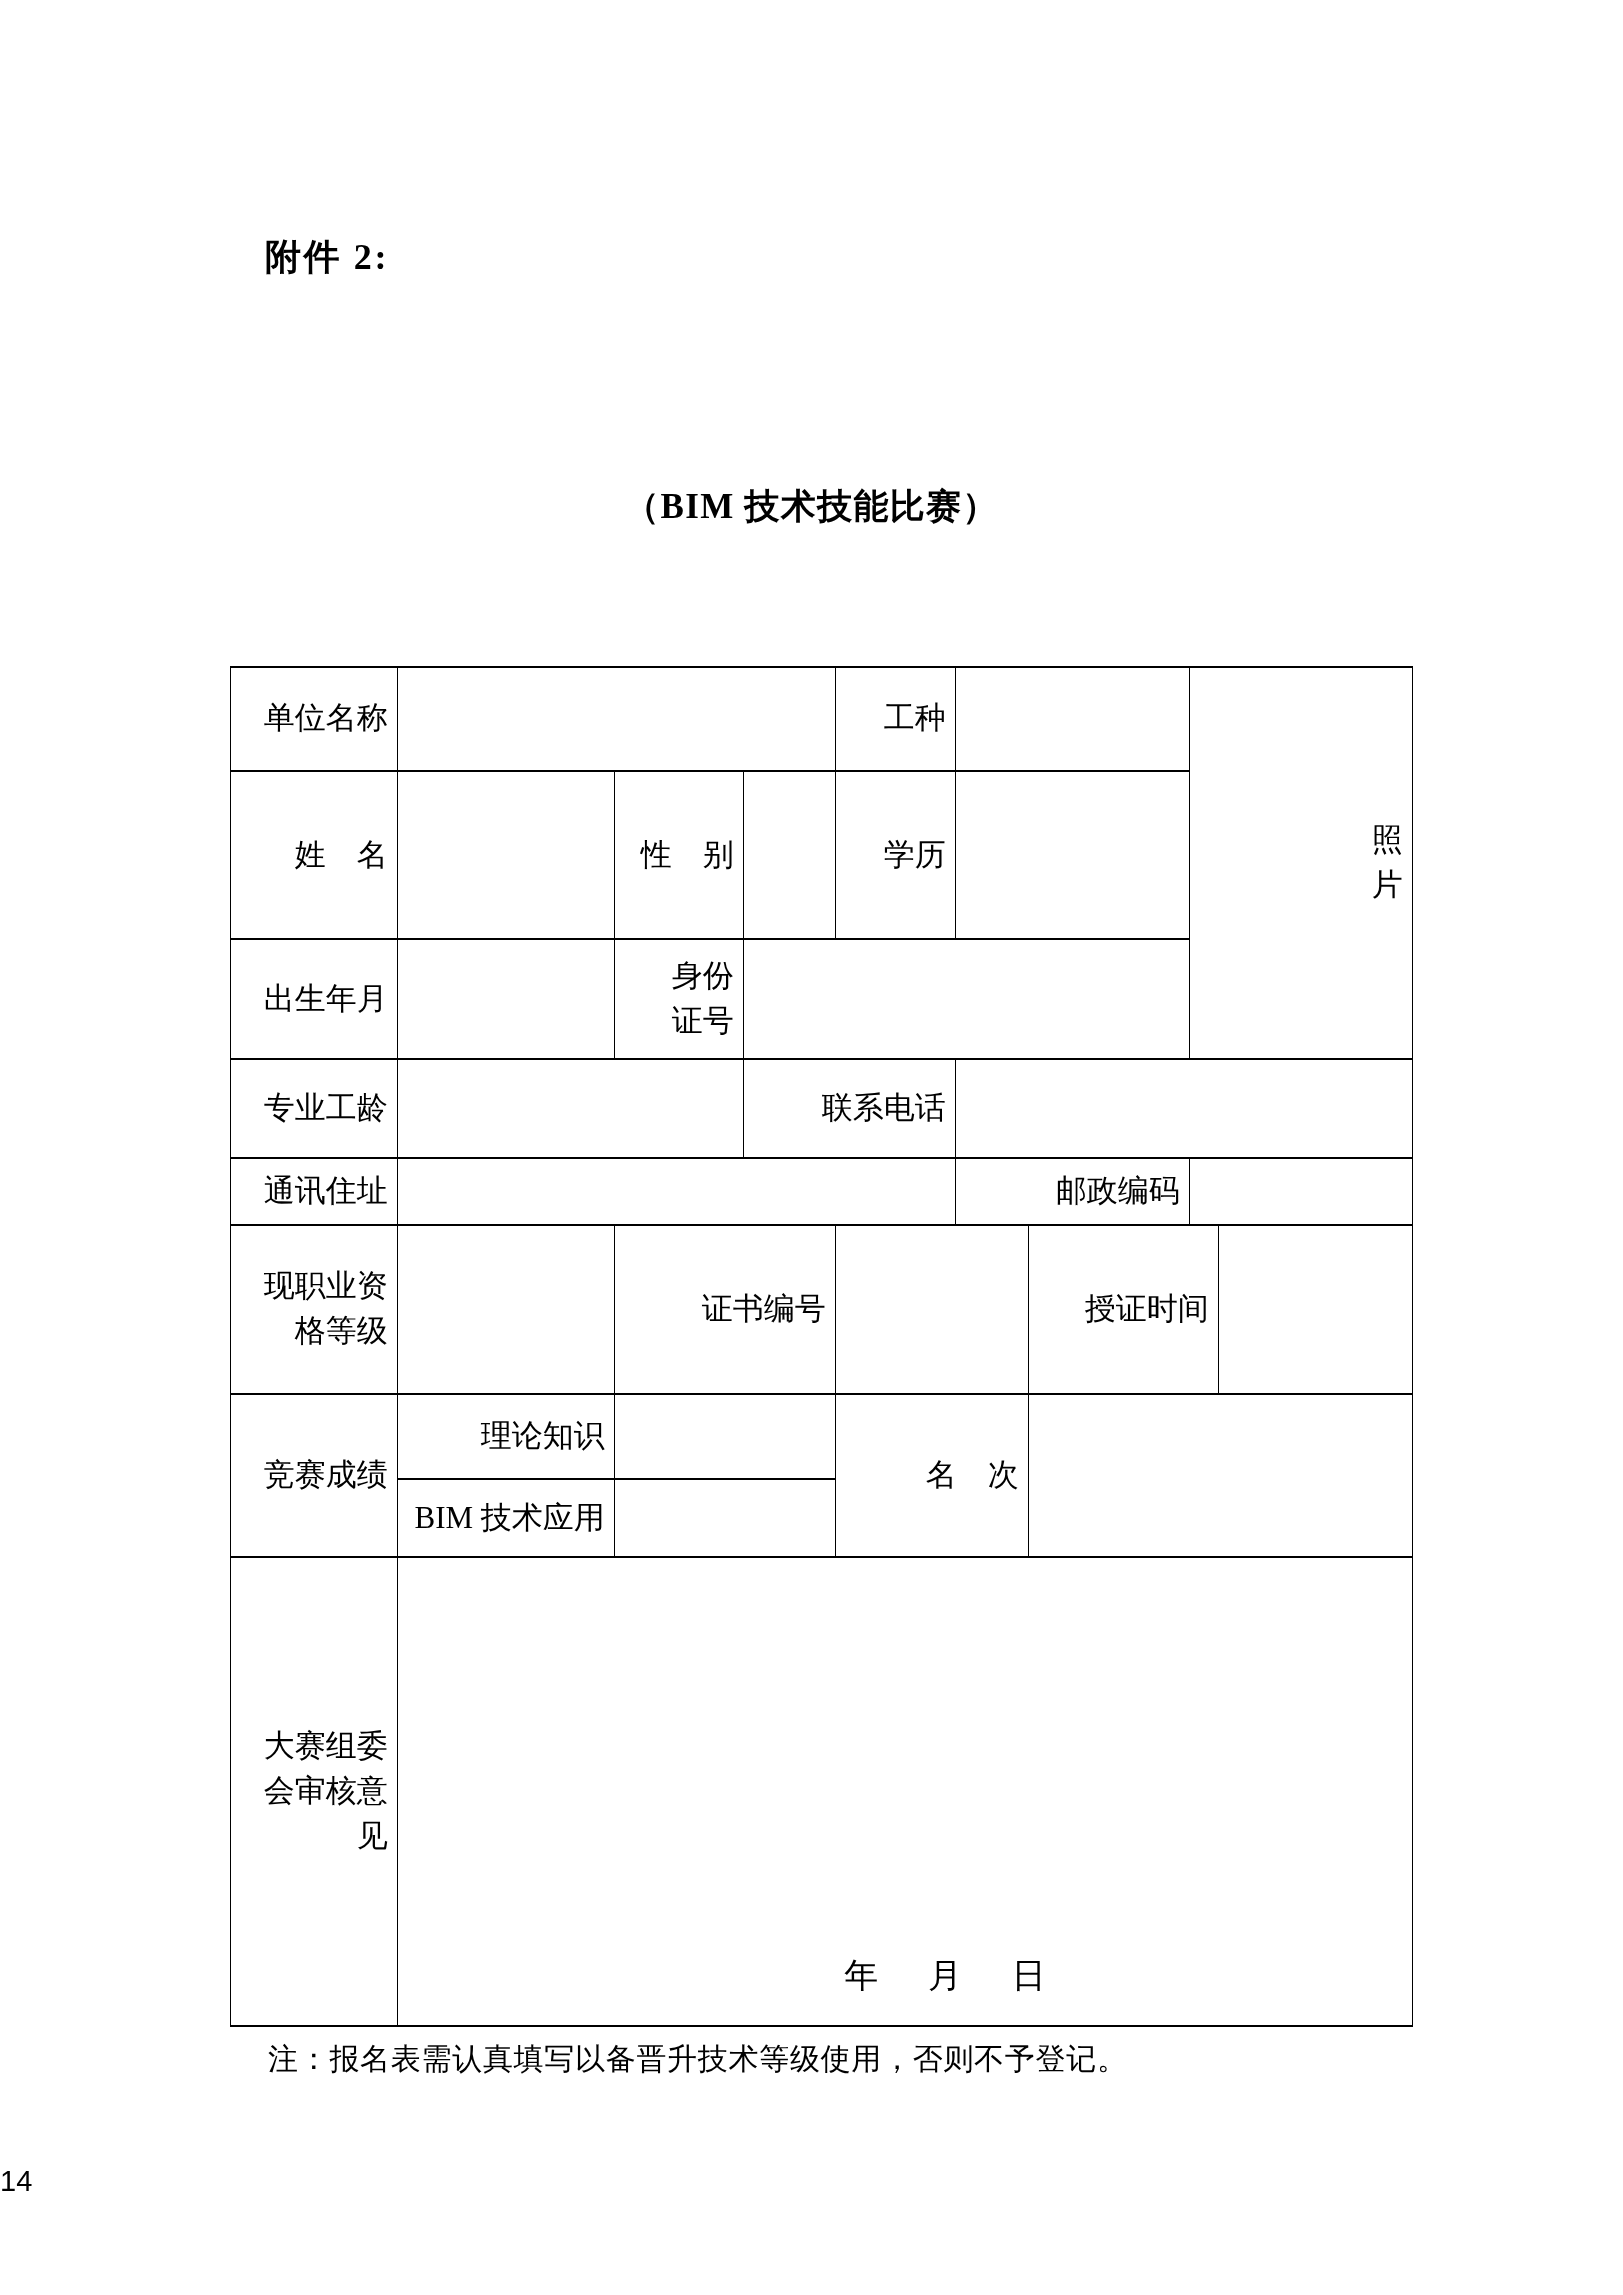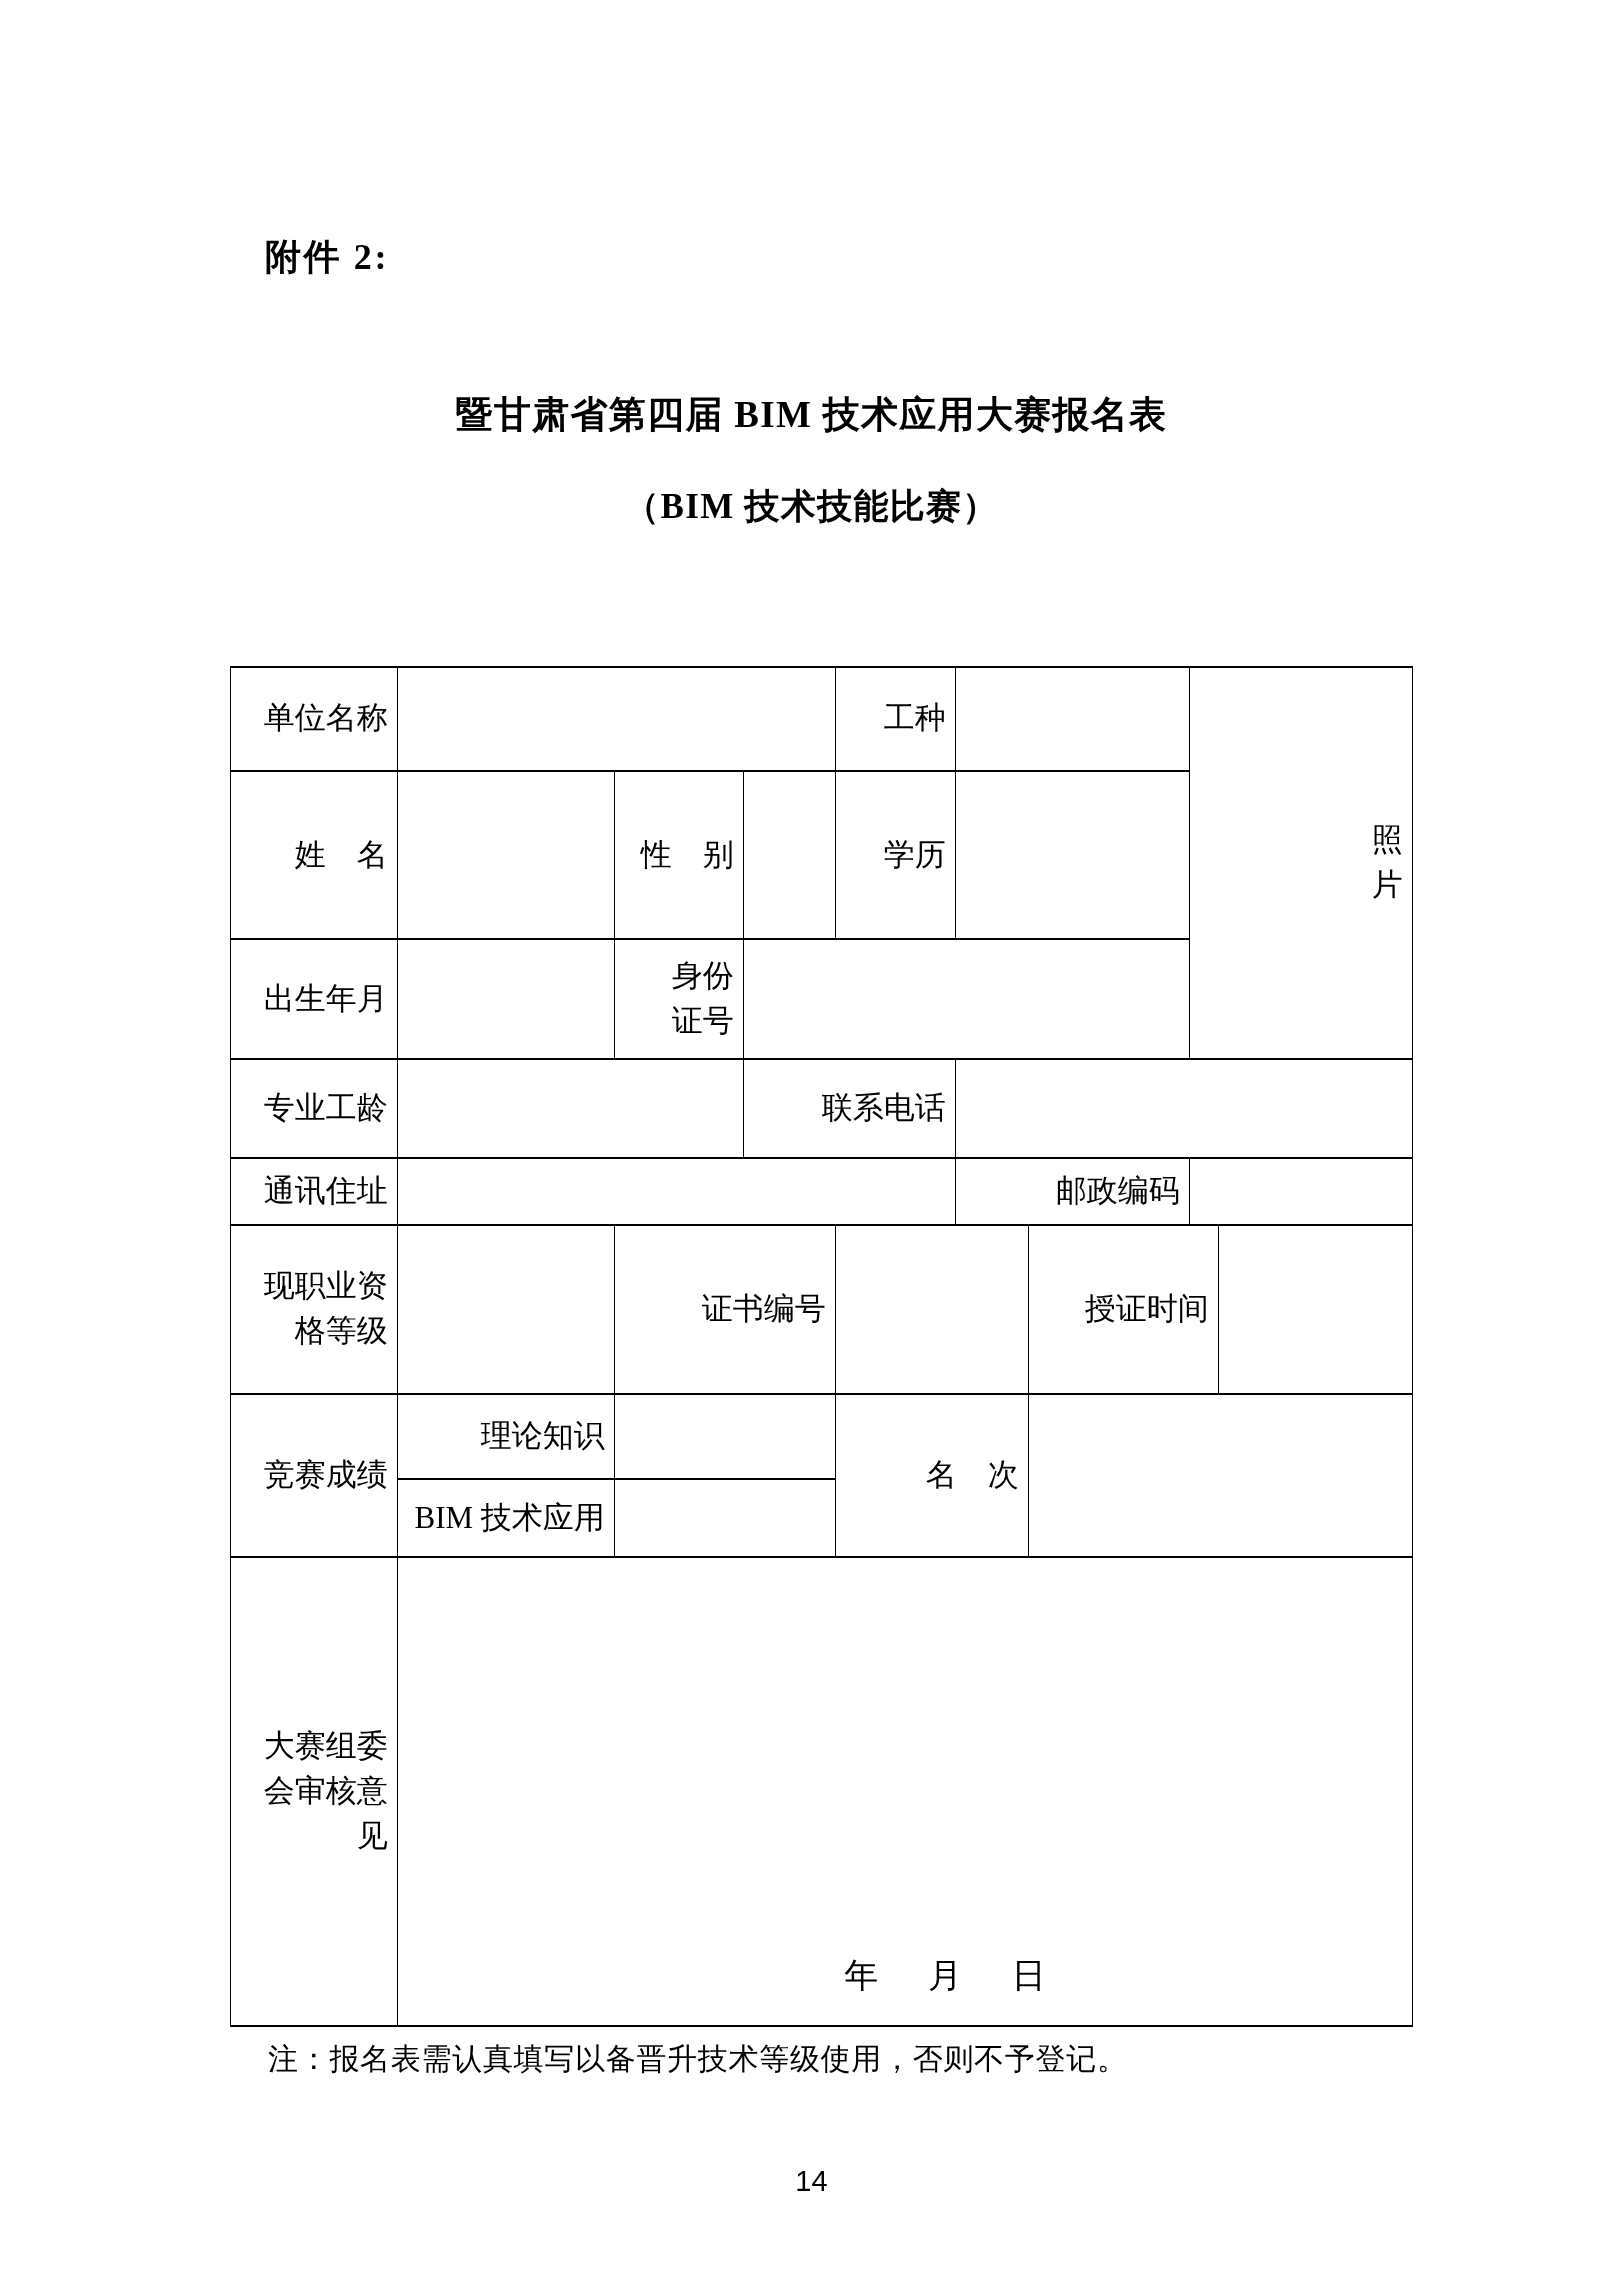--- a/index.html
+++ b/index.html
@@ -50,32 +50,31 @@
   .date-line{
     position:absolute;left:44%;bottom:25px;
     font-size:34px;letter-spacing:7.9px;white-space:pre;
   }
   .note{
     position:absolute;left:268px;top:2039px;
     font-size:30px;letter-spacing:0.7px;
   }
   .page-number{
     position:absolute;left:0;top:2165px;width:100%;
-    text-align:center;font-size:29px;
+    text-align:left;font-size:29px;
     font-family:"Liberation Sans","DejaVu Sans",sans-serif;
   }
 </style>
 </head>
 <body>
 
 <div class="page">
 
   <div class="attachment">附件 2:</div>
 
-  <div class="title t2">暨甘肃省第四届 BIM 技术应用大赛报名表</div>
   <div class="title t3">（BIM 技术技能比赛）</div>
 
 
   <table class="form-table">
     <colgroup>
       <col style="width:167px">
       <col style="width:217px">
       <col style="width:129px">
       <col style="width:92px">
       <col style="width:120px">

